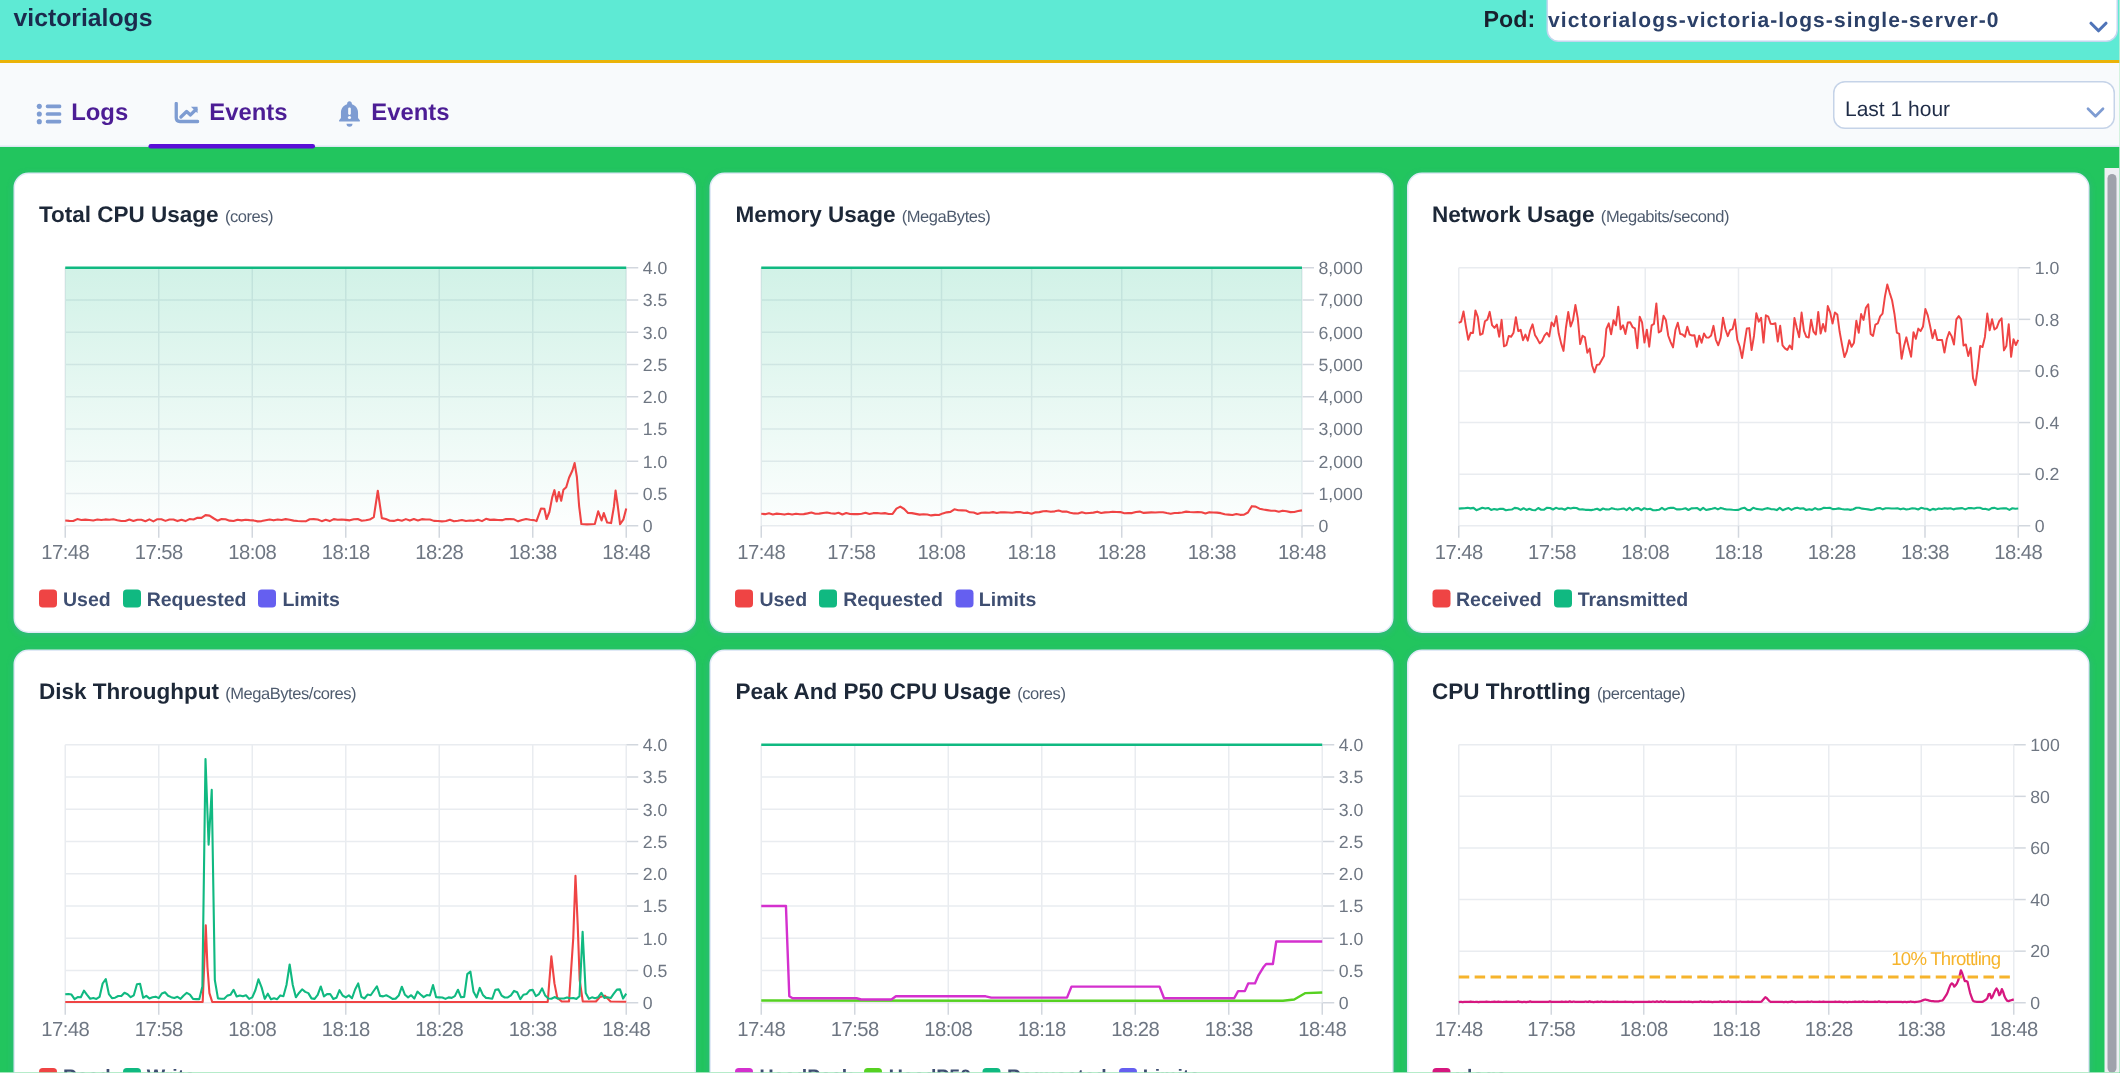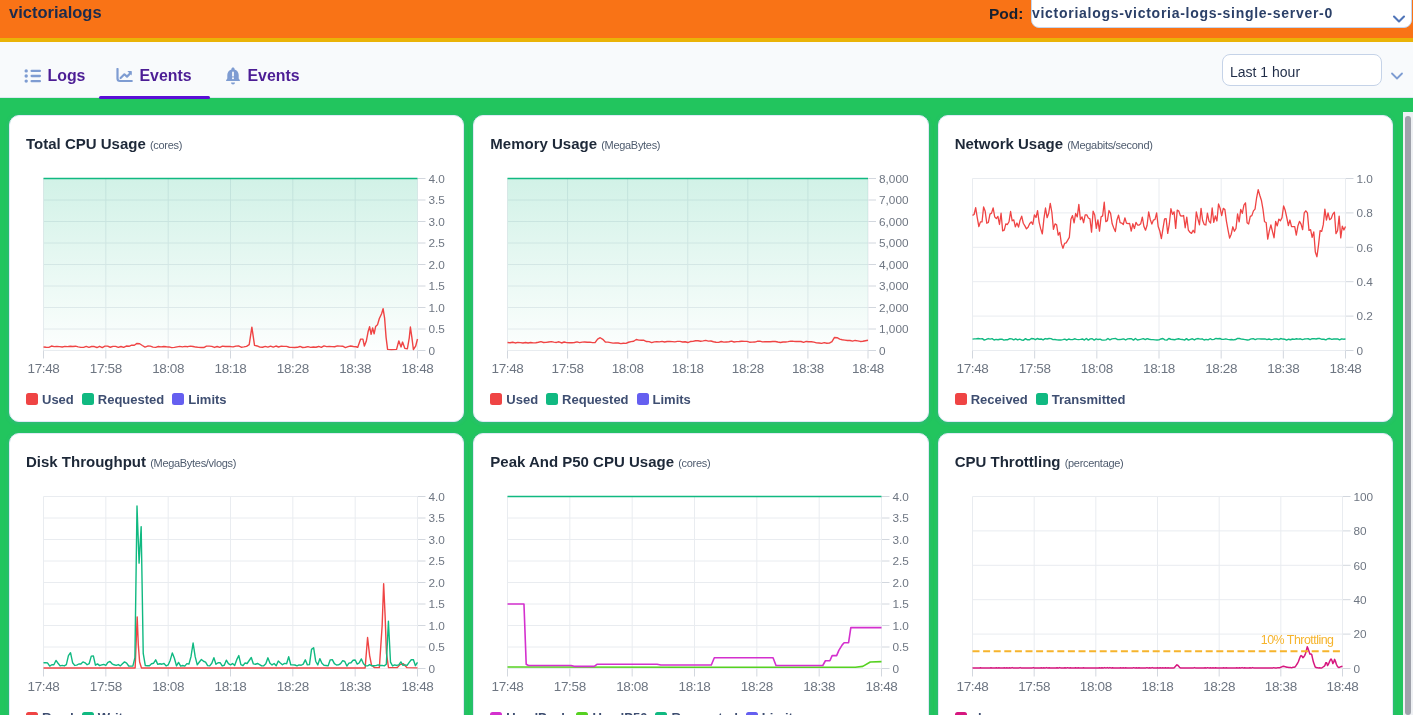--- a/index.html
+++ b/index.html
@@ -1,29 +1,29 @@
 <!DOCTYPE html>
 <html><head><meta charset="utf-8"><style>
 * { margin:0; padding:0; box-sizing:border-box; }
 html,body { width:1413px; height:715px; overflow:hidden; background:#fff;
   font-family:"Liberation Sans",sans-serif; position:relative; }
-.hdr { position:absolute; left:0; top:0; width:1413px; height:42px; background:#f97316;
-  border-bottom:4px solid #eab308; }
+.hdr { position:absolute; left:0; top:0; width:1413px; height:42px; background:#5eead4;
+  border-bottom:2px solid #eab308; }
 .brand { position:absolute; left:9px; top:3px; font-size:16.5px; font-weight:700; color:#1b2b4d; }
 .podlab { position:absolute; left:989px; top:4.5px; font-size:15.5px; font-weight:700; color:#18202e; }
 .podsel { position:absolute; left:1031px; top:-8px; width:381px; height:36px; background:#fff;
   border:1px solid #c3d6ef; border-radius:8px; }
 .podtxt { position:absolute; left:0; top:11.5px; font-size:14px; font-weight:700; color:#2b4068; letter-spacing:0.72px; }
 .podchev { position:absolute; left:360px; top:17px; }
 .tabbar { position:absolute; left:0; top:42px; width:1413px; height:56px; background:#f8fafc;
   border-bottom:1px solid #dde7f2; }
 .tab { position:absolute; top:0; height:67px; display:flex; align-items:center; gap:7px;
   font-size:15.9px; font-weight:600; color:#4c1d95; }
 .underline { position:absolute; left:99px; top:53.8px; width:111px; height:3.6px; background:#5a0fd6; border-radius:2px; }
-.timesel { position:absolute; left:1222px; top:12px; width:160px; height:32px; background:#fff;
+.timesel { position:absolute; left:1222px; top:12px; width:188px; height:32px; background:#fff;
   border:1px solid #c5d3e8; border-radius:8px;text-align:center; }
 .timetxt { position:absolute; left:7px; top:9px; font-size:14px; font-weight:500; color:#1f2c47; }
 .timechev { position:absolute; left:167px; top:12px; }
 .content { position:absolute; left:0; top:98px; width:1413px; height:617px; background:#22c55e; overflow:hidden; }
 .card { position:absolute; width:455.3px; height:307px; background:#fff;
   border:1px solid #e0e9f6; border-radius:10px; box-shadow:0 1px 4px rgba(96,148,224,0.28); }
 .title { position:absolute; left:16px; top:19px; font-size:15px; font-weight:700; color:#1d2838; }
 .unit { font-size:11px; font-weight:400; color:#4e5b6e; letter-spacing:-0.3px; }
 .chart { position:absolute; left:0; top:0; }
 .legend { position:absolute; left:16px; top:276px; display:flex; align-items:flex-start;
@@ -213,21 +213,21 @@
         <text x="406.5" y="256.5" font-size="13.5" letter-spacing="-0.35" fill="#6e7682" text-anchor="middle">18:48</text>
         <path d="M33.5,223.11 L35.46,222.9 L37.43,222.81 L39.39,222.56 L41.35,222.91 L43.32,222.59 L45.28,224.13 L47.24,223.38 L49.21,222.56 L51.17,223.06 L53.13,222.63 L55.09,223.99 L57.06,223.37 L59.02,223.76 L60.98,223.24 L62.95,223.19 L64.91,224.16 L66.87,223.81 L68.84,223.7 L70.8,222.6 L72.76,222.86 L74.73,223.91 L76.69,222.81 L78.65,223.94 L80.62,223.12 L82.58,223.96 L84.54,224.18 L86.51,222.68 L88.47,223.82 L90.43,223.81 L92.39,222.49 L94.36,222.68 L96.32,223.68 L98.28,222.53 L100.25,223.25 L102.21,223.01 L104.17,223.83 L106.14,222.56 L108.1,222.99 L110.06,222.52 L112.03,222.64 L113.99,223.67 L115.95,223.56 L117.92,223.89 L119.88,223.93 L121.84,224.07 L123.81,223.66 L125.77,223.14 L127.73,224.17 L129.69,223.01 L131.66,223.6 L133.62,223.65 L135.58,222.77 L137.55,223.35 L139.51,223.64 L141.47,223.35 L143.44,222.97 L145.4,224.08 L147.36,222.5 L149.33,224.14 L151.29,222.89 L153.25,222.73 L155.22,224.15 L157.18,222.83 L159.14,223.55 L161.11,223.18 L163.07,224.16 L165.03,224.1 L166.99,223.87 L168.96,222.54 L170.92,223.84 L172.88,222.88 L174.85,222.58 L176.81,222.56 L178.77,223.59 L180.74,223.57 L182.7,223.28 L184.66,222.85 L186.63,223.99 L188.59,222.89 L190.55,222.81 L192.52,222.7 L194.48,224.12 L196.44,222.55 L198.41,224.02 L200.37,223.59 L202.33,223.13 L204.29,222.6 L206.26,223.6 L208.22,222.59 L210.18,223.24 L212.15,223.64 L214.11,223.64 L216.07,223.87 L218.04,224.05 L220,223.92 L221.96,222.99 L223.93,222.47 L225.89,223.9 L227.85,224.1 L229.82,222.48 L231.78,223.26 L233.74,223.48 L235.71,223.77 L237.67,223.16 L239.63,222.76 L241.59,223.4 L243.56,223.45 L245.52,224.08 L247.48,222.6 L249.45,224.12 L251.41,223.33 L253.37,222.74 L255.34,223.96 L257.3,222.92 L259.26,222.55 L261.23,223.1 L263.19,222.82 L265.15,224 L267.12,223.43 L269.08,223.92 L271.04,222.73 L273.01,223.67 L274.97,223.4 L276.93,222.46 L278.89,222.71 L280.86,222.5 L282.82,223.4 L284.78,223.34 L286.75,222.93 L288.71,223.36 L290.67,223.68 L292.64,223.49 L294.6,223.93 L296.56,223.53 L298.53,222.48 L300.49,222.53 L302.45,223.1 L304.42,223.32 L306.38,223.6 L308.34,224.03 L310.31,223.71 L312.27,222.83 L314.23,222.69 L316.19,223.56 L318.16,222.83 L320.12,222.85 L322.08,222.99 L324.05,223.04 L326.01,222.87 L327.97,223.55 L329.94,222.97 L331.9,223.7 L333.86,223.34 L335.83,222.86 L337.79,222.99 L339.75,223.67 L341.72,222.55 L343.68,223.06 L345.64,223.18 L347.61,224.16 L349.57,223.24 L351.53,223.75 L353.49,223.02 L355.46,223.38 L357.42,222.78 L359.38,223.07 L361.35,222.81 L363.31,223.58 L365.27,223.07 L367.24,222.91 L369.2,222.76 L371.16,223.58 L373.13,222.73 L375.09,222.68 L377.05,223 L379.02,222.5 L380.98,222.53 L382.94,223.29 L384.91,223.27 L386.87,223.89 L388.83,222.74 L390.79,222.57 L392.76,223.36 L394.72,222.99 L396.68,222.94 L398.65,222.92 L400.61,223.88 L402.57,222.84 L404.54,223.18 L406.5,223.04" fill="none" stroke="#10b981" stroke-width="1.4" stroke-linejoin="round"></path>
         <path d="M33.5,99.32 L35.09,98.48 L36.67,91.59 L38.26,101.67 L39.85,110.53 L41.44,105.88 L43.02,105.96 L44.61,90.93 L46.2,95.3 L47.79,107.23 L49.37,106.49 L50.96,98.14 L52.55,97.11 L54.13,91.91 L55.72,100.81 L57.31,102.58 L58.9,100.32 L60.48,108.48 L62.07,97.23 L63.66,114.87 L65.24,114.09 L66.83,107.95 L68.42,108.52 L70.01,105.77 L71.59,95.5 L73.18,104.77 L74.77,103.86 L76.36,110.8 L77.94,107.03 L79.53,111.1 L81.12,104.19 L82.7,100.22 L84.29,107.26 L85.88,109.89 L87.47,112.89 L89.05,111.3 L90.64,107.78 L92.23,105.86 L93.81,108.35 L95.4,98.97 L96.99,101.49 L98.58,94.74 L100.16,106.36 L101.75,112.92 L103.34,117.94 L104.93,102.67 L106.51,92.01 L108.1,101.66 L109.69,97.25 L111.27,87.32 L112.86,96.24 L114.45,113.4 L116.04,107.83 L117.62,108.9 L119.21,119.15 L120.8,116.41 L122.39,127.65 L123.97,132.22 L125.56,127.37 L127.15,126.94 L128.73,124.19 L130.32,121.32 L131.91,103.27 L133.5,99.56 L135.08,106.84 L136.67,97.48 L138.26,100.9 L139.84,88.43 L141.43,103.56 L143.02,100.9 L144.61,106.74 L146.19,98.97 L147.78,98.86 L149.37,102.03 L150.96,102.91 L152.54,116.14 L154.13,95.14 L155.72,98.99 L157.3,112.36 L158.89,103.82 L160.48,115.12 L162.07,100.87 L163.65,99.93 L165.24,86.26 L166.83,105.65 L168.41,104.59 L170,94.52 L171.59,97.33 L173.18,107.84 L174.76,112.05 L176.35,115.59 L177.94,104.01 L179.53,99.2 L181.11,106.6 L182.7,107.03 L184.29,108.49 L185.87,101.79 L187.46,107.13 L189.05,107.68 L190.64,107.51 L192.22,115.21 L193.81,107.78 L195.4,112.47 L196.99,106.3 L198.57,109 L200.16,109.1 L201.75,107.66 L203.33,101.22 L204.92,110.51 L206.51,114.19 L208.1,109.25 L209.68,95.78 L211.27,103.46 L212.86,108.13 L214.44,104.04 L216.03,103.37 L217.62,96.93 L219.21,110.5 L220.79,115 L222.38,122.66 L223.97,112.69 L225.56,102.9 L227.14,102.73 L228.73,117.41 L230.32,107.98 L231.9,92.76 L233.49,98.42 L235.08,95.92 L236.67,112.42 L238.25,94.15 L239.84,95.09 L241.43,99.8 L243.01,100.01 L244.6,99.52 L246.19,111.75 L247.78,101.1 L249.36,114.22 L250.95,116.24 L252.54,117.37 L254.13,114.29 L255.71,116.74 L257.3,95.92 L258.89,102.73 L260.47,108.81 L262.06,92.34 L263.65,104.57 L265.24,108.58 L266.82,108.97 L268.41,97.1 L270,105.13 L271.59,107 L273.17,91.98 L274.76,106.37 L276.35,99.99 L277.93,105 L279.52,88.02 L281.11,92.25 L282.7,99.63 L284.28,92.37 L285.87,93.62 L287.46,105.35 L289.04,114.03 L290.63,122.06 L292.22,118.24 L293.81,110.77 L295.39,115.24 L296.98,112.46 L298.57,97.81 L300.16,105.91 L301.74,93.39 L303.33,97.3 L304.92,89.2 L306.5,86.85 L308.09,106.69 L309.68,107.96 L311.27,100.36 L312.85,99.64 L314.44,94.91 L316.03,93.13 L317.61,81.76 L319.2,73.66 L320.79,79.23 L322.38,84.18 L323.96,93.15 L325.55,105.77 L327.14,106.52 L328.73,123.18 L330.31,114.89 L331.9,108.89 L333.49,115.6 L335.07,121.79 L336.66,105.42 L338.25,109.91 L339.84,103.07 L341.42,104.76 L343.01,101.63 L344.6,90 L346.19,94.27 L347.77,101.5 L349.36,109.53 L350.95,104.03 L352.53,110.67 L354.12,110.62 L355.71,110.58 L357.3,119.07 L358.88,110.02 L360.47,105.36 L362.06,108.08 L363.64,113.7 L365.23,96.94 L366.82,94.77 L368.41,96.88 L369.99,114.34 L371.58,113.64 L373.17,121.36 L374.76,115.82 L376.34,136.08 L377.93,140.76 L379.52,129.08 L381.1,114.62 L382.69,115.36 L384.28,108.63 L385.87,93.06 L387.45,104.18 L389.04,96.82 L390.63,103.72 L392.21,102.47 L393.8,98.14 L395.39,96.19 L396.98,117.6 L398.56,114.73 L400.15,100.08 L401.74,121.88 L403.33,110.16 L404.91,114.02 L406.5,110.6" fill="none" stroke="#ef4444" stroke-width="1.3" stroke-linejoin="round"></path>
       </svg>
       <div class="legend">
         <span class="li"><span class="sq" style="background:#ef4444"></span>Received</span>
         <span class="li"><span class="sq" style="background:#10b981"></span>Transmitted</span>
       </div>
     </div>
     <div class="card" style="left:9px;top:335px">
-      <div class="title">Disk Throughput <span class="unit">(MegaBytes/vlogs)</span></div>
+      <div class="title">Disk Throughput <span class="unit">(MegaBytes/cores)</span></div>
       <svg class="chart" width="456" height="307" viewBox="0 0 456 307" font-family="'Liberation Sans',sans-serif">
         <line x1="33.5" y1="234.5" x2="407.5" y2="234.5" stroke="#e9ecf0" stroke-width="1"></line>
         <line x1="407.5" y1="234.5" x2="415.5" y2="234.5" stroke="#d2d7de" stroke-width="1"></line>
         <text x="418.5" y="238.7" font-size="11.8" fill="#6e7682">0</text>
         <line x1="33.5" y1="213" x2="407.5" y2="213" stroke="#e9ecf0" stroke-width="1"></line>
         <line x1="407.5" y1="213" x2="415.5" y2="213" stroke="#d2d7de" stroke-width="1"></line>
         <text x="418.5" y="217.2" font-size="11.8" fill="#6e7682">0.5</text>
         <line x1="33.5" y1="191.5" x2="407.5" y2="191.5" stroke="#e9ecf0" stroke-width="1"></line>
         <line x1="407.5" y1="191.5" x2="415.5" y2="191.5" stroke="#d2d7de" stroke-width="1"></line>
         <text x="418.5" y="195.7" font-size="11.8" fill="#6e7682">1.0</text>

